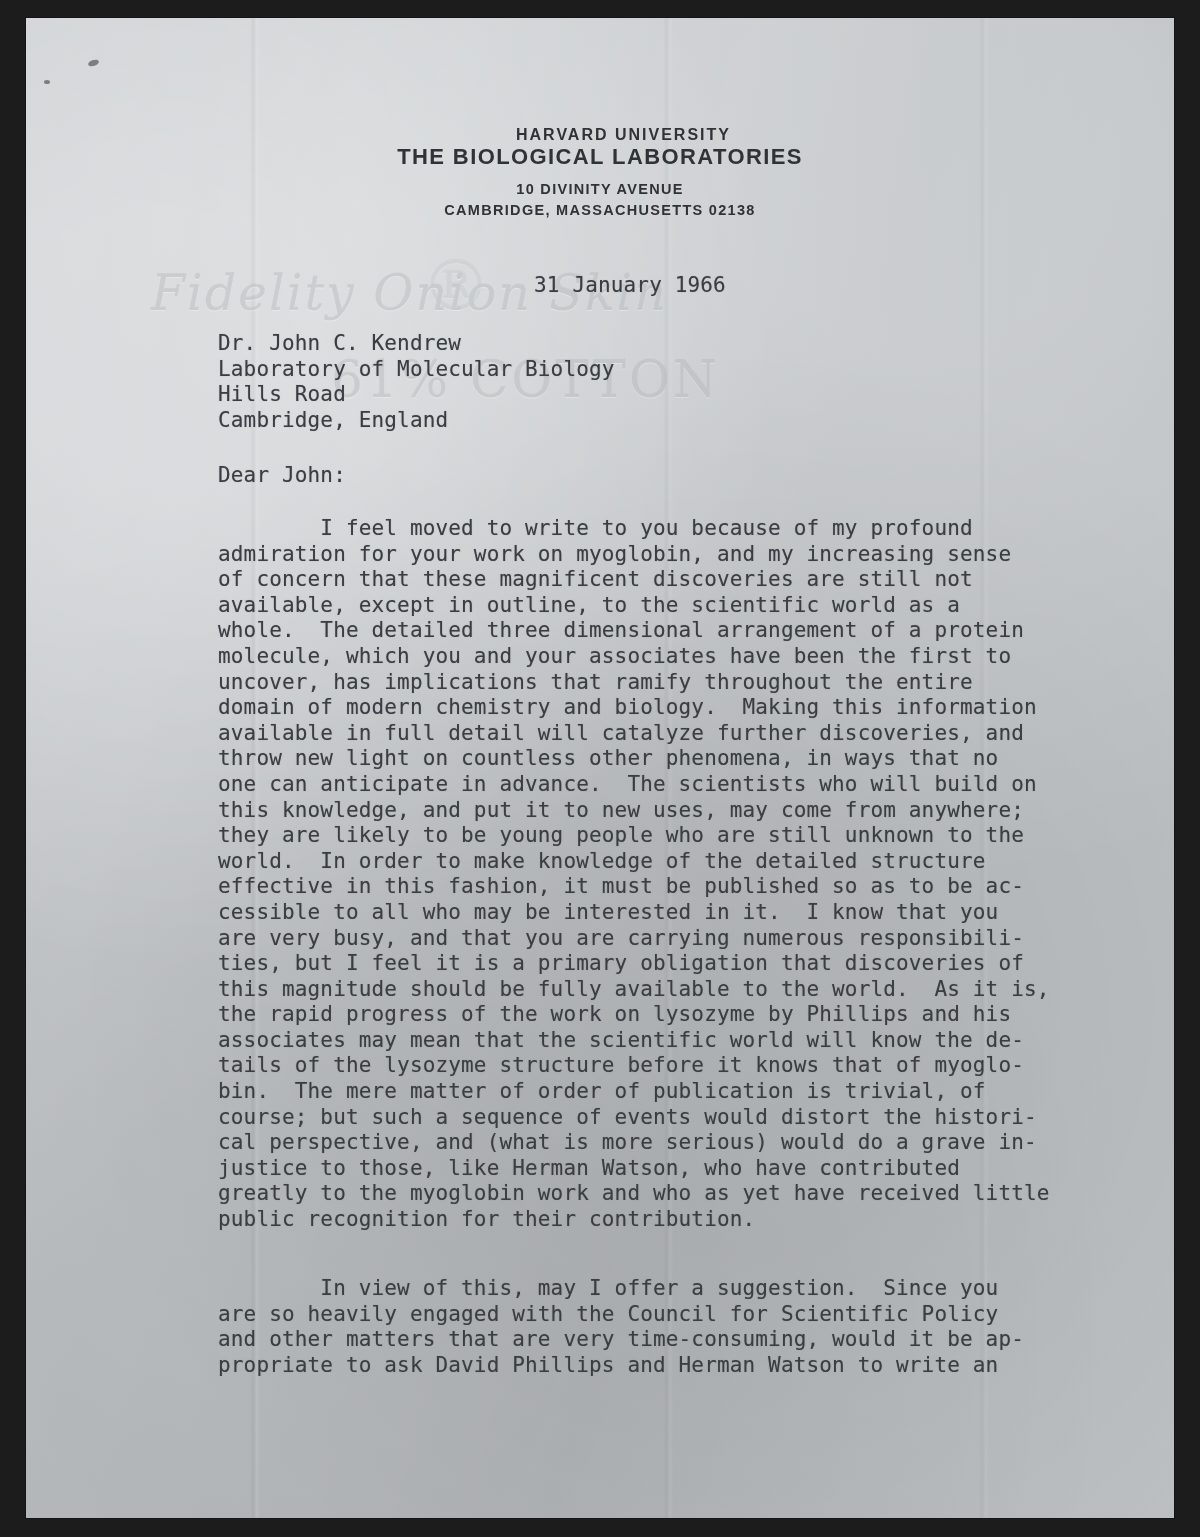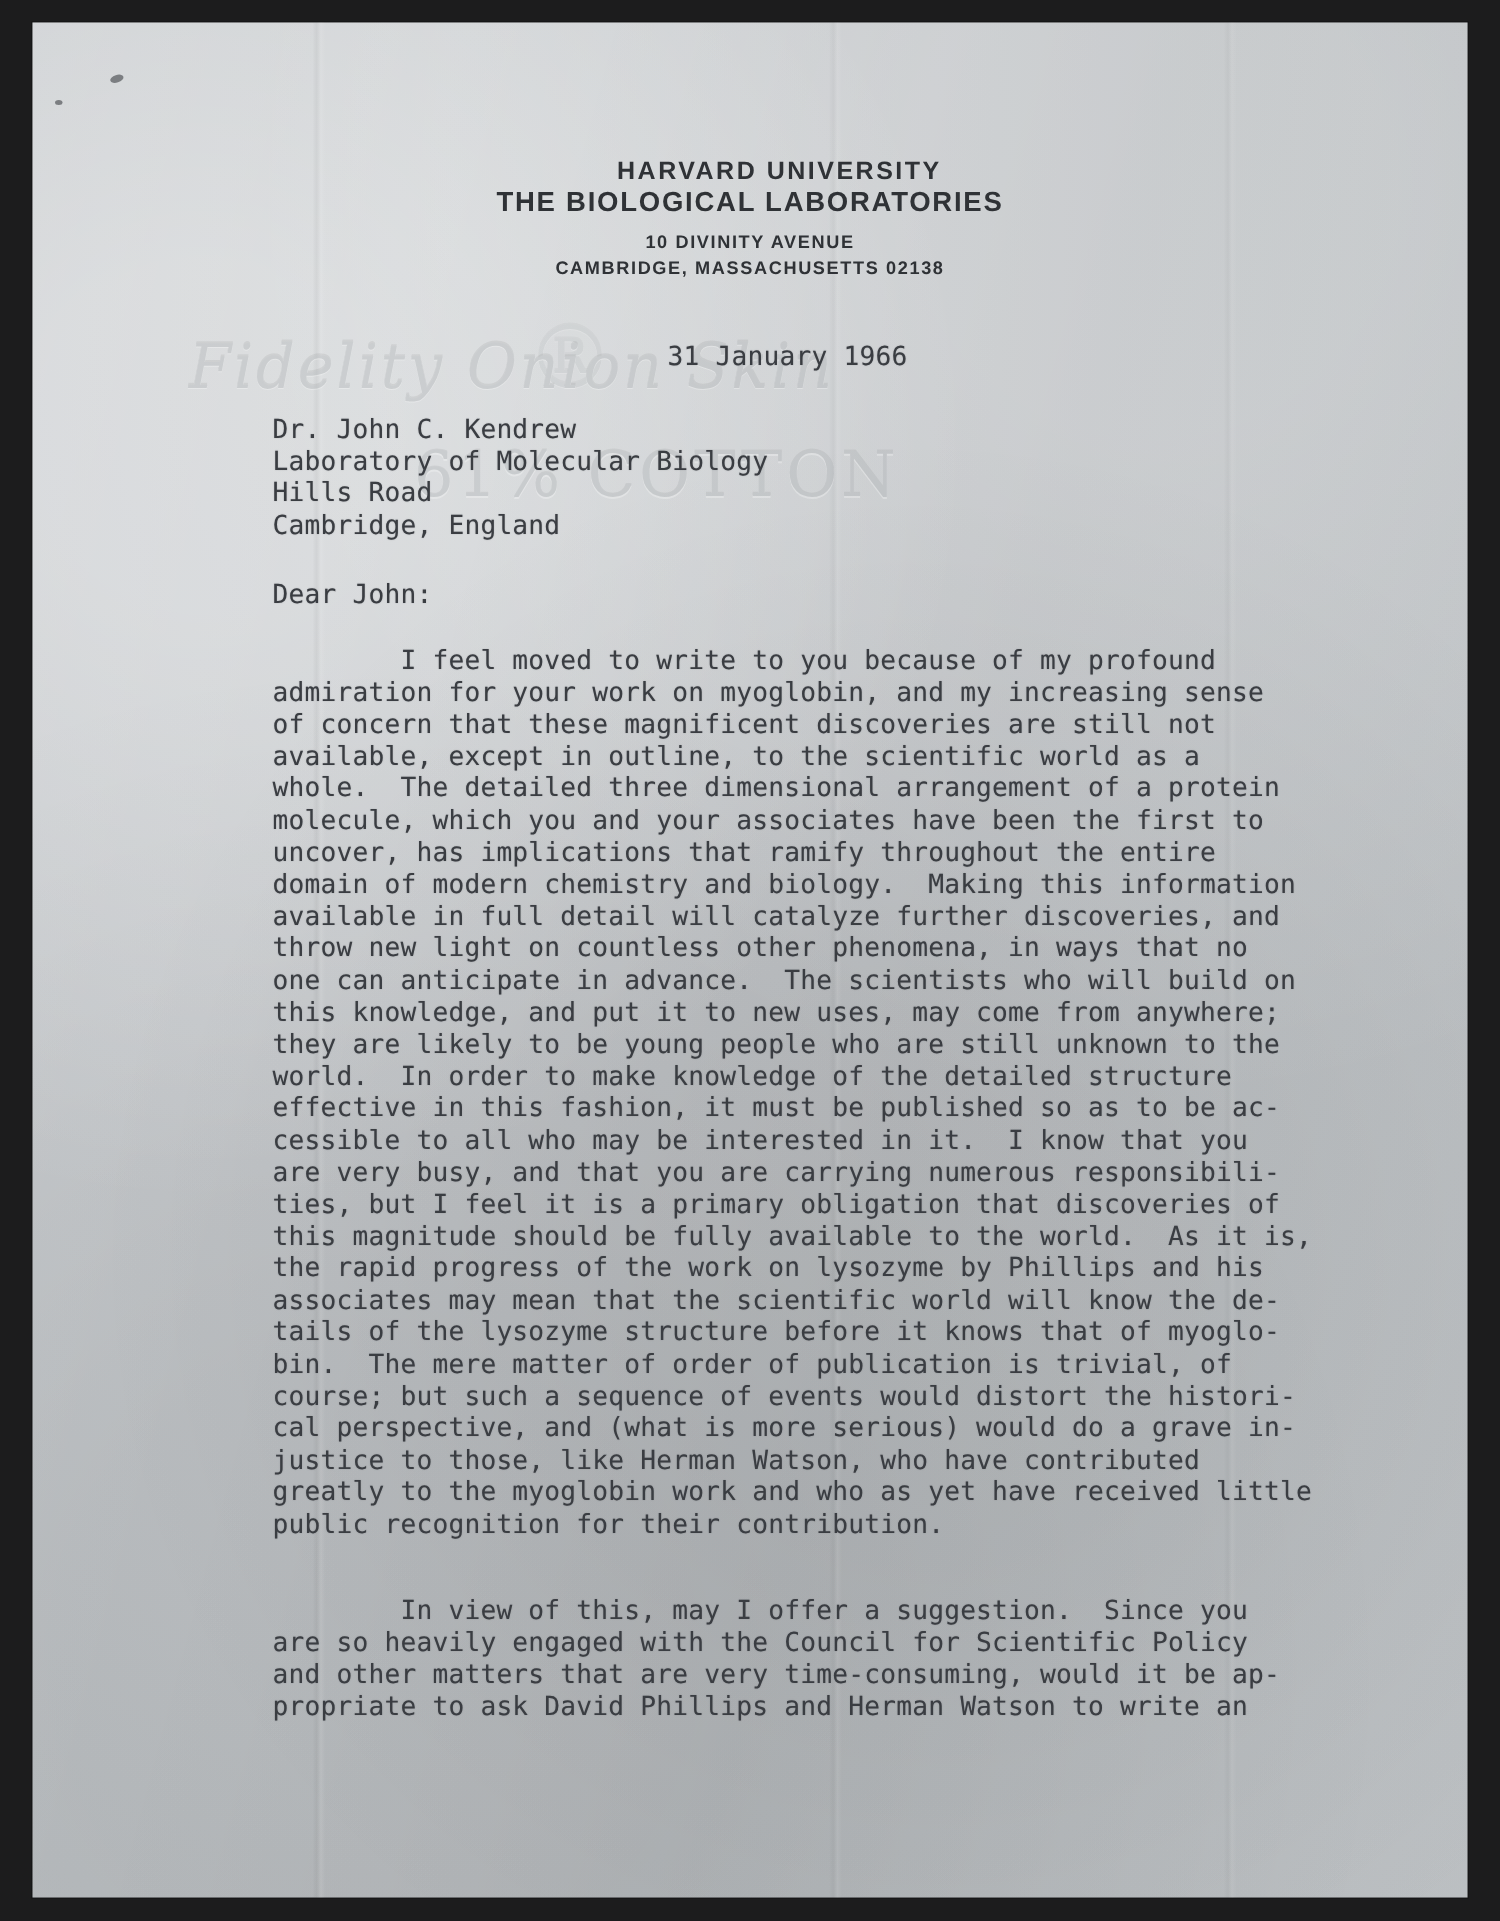--- a/index.html
+++ b/index.html
@@ -115,21 +115,21 @@
   #letterhead {
     position: absolute;
     left: 0;
     right: 0;
     top: 108px;
     text-align: center;
     color: #2f3236;
     font-family: "Liberation Sans", sans-serif;
   }
   #letterhead .lh1 {
-    font-size: 20px;
+    font-size: 16px;
     letter-spacing: 2.0px;
     font-weight: 700;
     margin-left: 47px;
   }
   #letterhead .lh2 {
     margin-top: 0;
     font-size: 22px;
     letter-spacing: 1.4px;
     font-weight: 700;
   }

